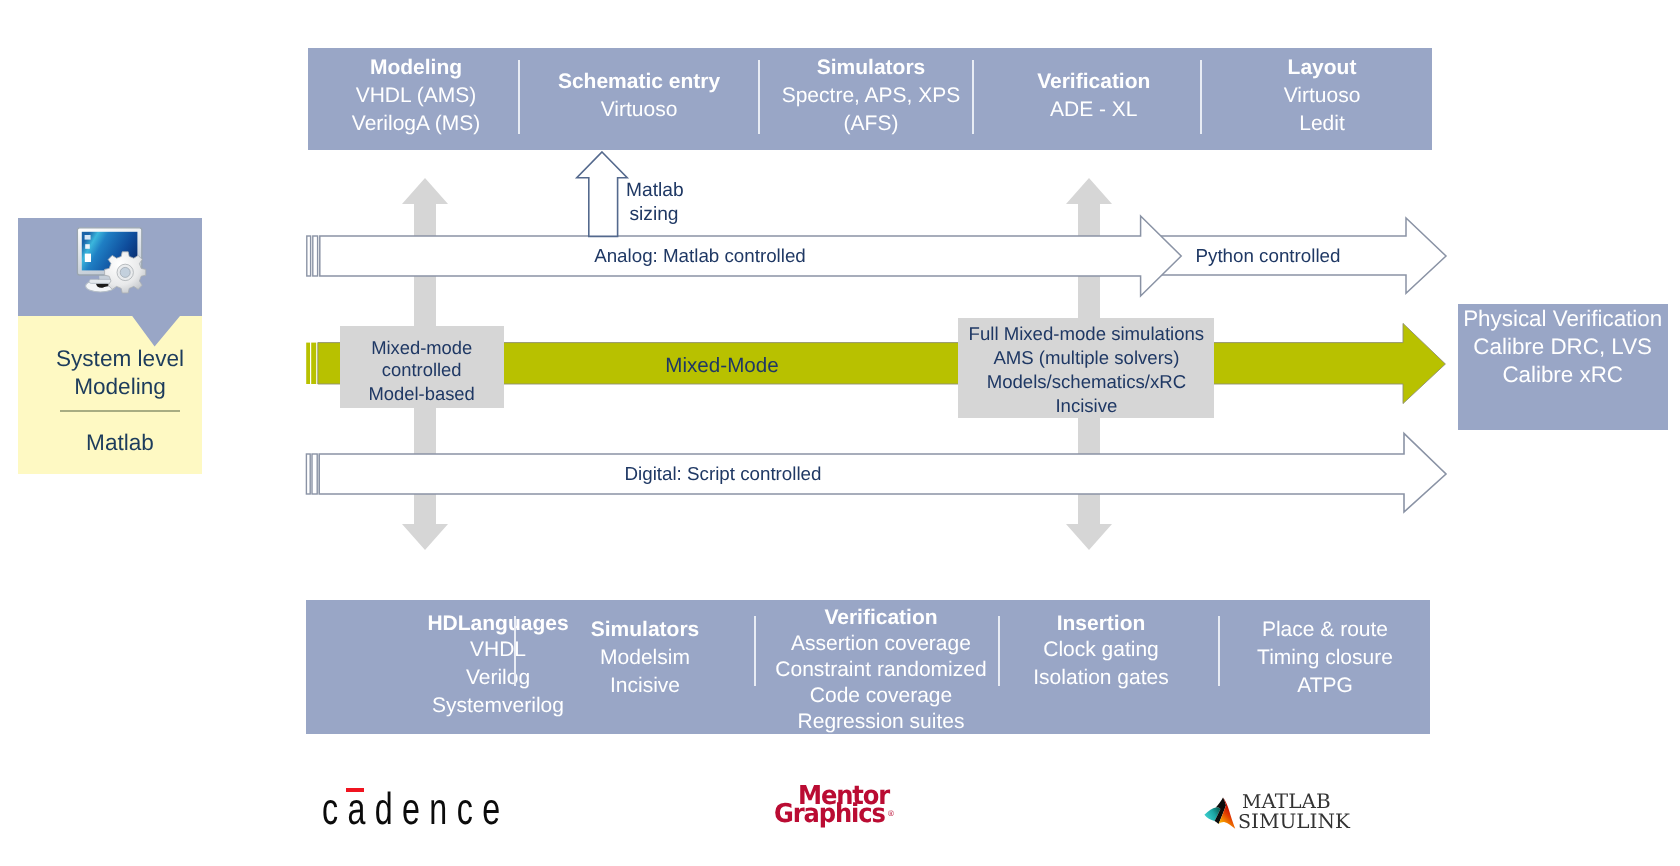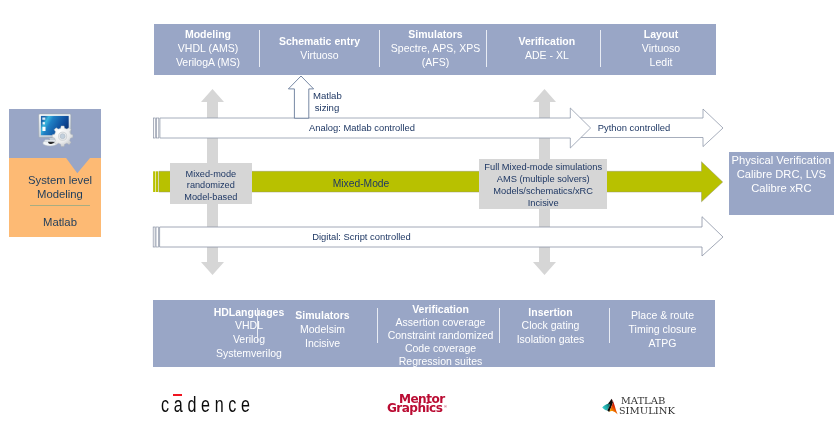--- a/index.html
+++ b/index.html
@@ -106,42 +106,42 @@
       <div class="seg-line">ADE - XL</div>
     </div>
     <div class="vdiv" style="left:446px;top:6.4px;height:36.6px;"></div>
     <div class="seg" style="left:449.5px;width:115px;">
       <div class="seg-title">Layout</div>
       <div class="seg-line">Virtuoso</div>
       <div class="seg-line">Ledit</div>
     </div>
   </div>
 
-  <div class="flowlabel" style="left:156px;top:118px;width:412px;height:20px;">Analog: Matlab controlled</div>
+  <div class="flowlabel" style="left:144px;top:118px;width:412px;height:20px;">Analog: Matlab controlled</div>
   <div class="flowlabel" style="left:156px;top:227px;width:411px;height:20px;">Digital: Script controlled</div>
   <div class="flowlabel" style="left:571px;top:118px;width:126px;height:20px;">Python controlled</div>
   <div class="flowlabel" style="left:254px;top:173.3px;width:214px;height:21px;font-size:10.3px;">Mixed-Mode</div>
   <div class="sizelabel" style="left:313px;top:90.3px;width:28px;">
     <div>Matlab</div>
     <div>sizing</div>
   </div>
 
   <div class="callout" style="left:170px;top:162.8px;width:81.7px;height:41px;padding-top:6px;box-sizing:border-box;">
     <div>Mixed-mode</div>
-    <div>randomized</div>
+    <div>controlled</div>
     <div>Model-based</div>
   </div>
   <div class="callout wide" style="left:479px;top:159px;width:128.4px;height:49.5px;padding-top:3.4px;box-sizing:border-box;">
     <div>Full Mixed-mode simulations</div>
     <div>AMS (multiple solvers)</div>
     <div>Models/schematics/xRC</div>
     <div>Incisive</div>
   </div>
 
-  <div class="abs" style="left:9px;top:109px;width:92px;height:128px;background:#fdba74;">
+  <div class="abs" style="left:9px;top:109px;width:92px;height:128px;background:#fef9c3;">
     <svg class="abs" style="left:0;top:0;" width="92" height="65" viewBox="0 0 92 65">
       <path d="M0 0 L92 0 L92 49 L81 49 L68.3 64.2 L57.1 49 L0 49 Z" fill="#99a6c6"></path>
     </svg>
     <svg class="abs" style="left:22px;top:3px;" width="52" height="46" viewBox="0 0 52 46">
       <defs>
         <linearGradient id="scr" x1="0" y1="0.35" x2="1" y2="0.75">
           <stop offset="0" stop-color="#1a63a8"></stop>
           <stop offset="0.14" stop-color="#3bb6dc"></stop>
           <stop offset="0.30" stop-color="#1f7fc4"></stop>
           <stop offset="0.70" stop-color="#0f4d9c"></stop>

